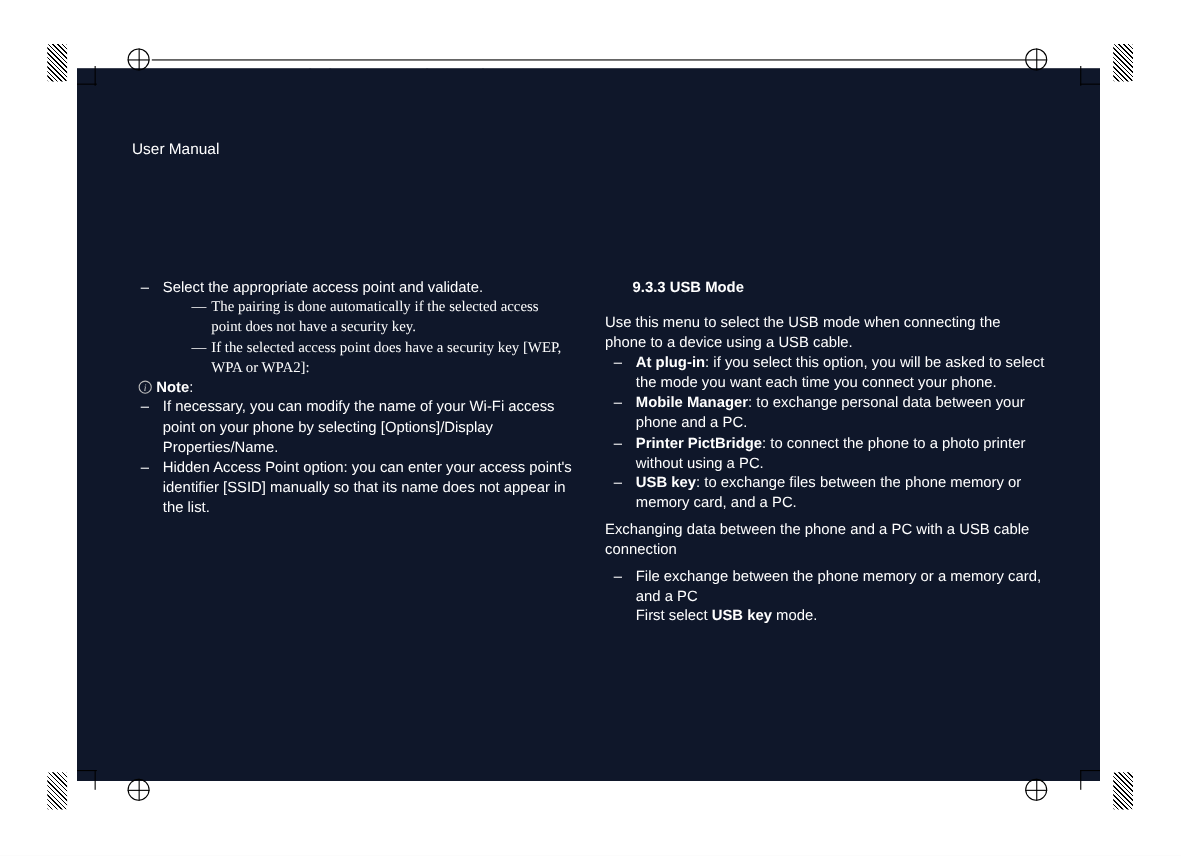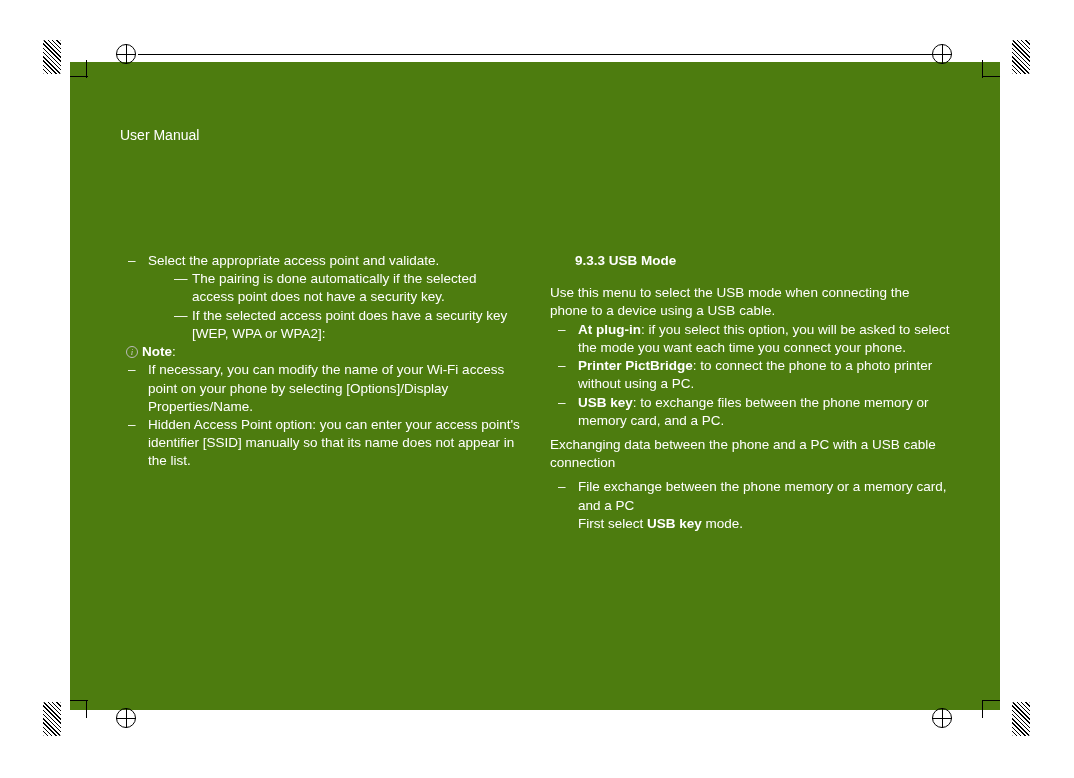--- a/index.html
+++ b/index.html
@@ -2,21 +2,21 @@
 <html><head>
 <meta charset="utf-8">
 <style>
   * { margin: 0; padding: 0; box-sizing: border-box; }
   html, body { width: 1074px; height: 778px; background: #fff; overflow: hidden; font-family: Arial, Helvetica, sans-serif; }
   .page { position: relative; width: 1074px; height: 778px; background: #fff; }
   .black-area {
     position: absolute;
     left: 70px; top: 62px;
     width: 930px; height: 648px;
-    background: #4d7c0f;
+    background: #0f172a;
     color: #fff;
   }
   .header-line {
     position: absolute;
     top: 60px; left: 120px;
     color: #000;
     font-size: 12px;
     font-family: "Times New Roman", Times, serif;
     border-bottom: 1px solid #000;
     padding-bottom: 1px;
@@ -33,21 +33,21 @@
     width: 830px;
     display: flex;
     gap: 30px;
     font-size: 13.5px;
     line-height: 1.35;
   }
   .col { flex: 1 1 50%; }
   ul { list-style: none; }
   .dash-li { position: relative; padding-left: 28px; margin-bottom: 0; }
   .dash-li::before { content: "–"; position: absolute; left: 8px; }
-  .emdash-li { position: relative; padding-left: 44px; }
+  .emdash-li { position: relative; padding-left: 44px; font-family: Liberation Serif, serif; }
   .emdash-li::before { content: "—"; position: absolute; left: 26px; }
   .note-row { display: flex; align-items: center; gap: 4px; padding-left: 6px; }
   .info-icon {
     width: 12px; height: 12px; border: 1px solid #bbb; border-radius: 50%;
     display: inline-flex; align-items: center; justify-content: center;
     font-size: 9px; font-style: italic; font-family: Georgia, 'Times New Roman', serif;
     color: #ccc;
   }
   b { font-weight: 700; }
   .h3 { font-weight: 700; margin-bottom: 14px; margin-left: 25px; }
@@ -106,20 +106,23 @@
       </div>
 
       <div class="col">
         <div class="h3">9.3.3 USB Mode</div>
         <div class="para">Use this menu to select the USB mode when connecting the phone to a device using a USB cable.</div>
         <ul>
           <li class="dash-li">
             <b>At plug-in</b><span>: if you select this option, you will be asked to select the mode you want each time you connect your phone.</span>
           </li>
           <li class="dash-li">
+            <b>Mobile Manager</b><span>: to exchange personal data between your phone and a PC.</span>
+          </li>
+          <li class="dash-li">
             <b>Printer PictBridge</b><span>: to connect the phone to a photo printer without using a PC.</span>
           </li>
           <li class="dash-li">
             <b>USB key</b><span>: to exchange files between the phone memory or memory card, and a PC.</span>
           </li>
         </ul>
         <div class="sub-h">Exchanging data between the phone and a PC with a USB cable connection</div>
         <ul>
           <li class="dash-li">
             <span>File exchange between the phone memory or a memory card, and a PC</span><br>

